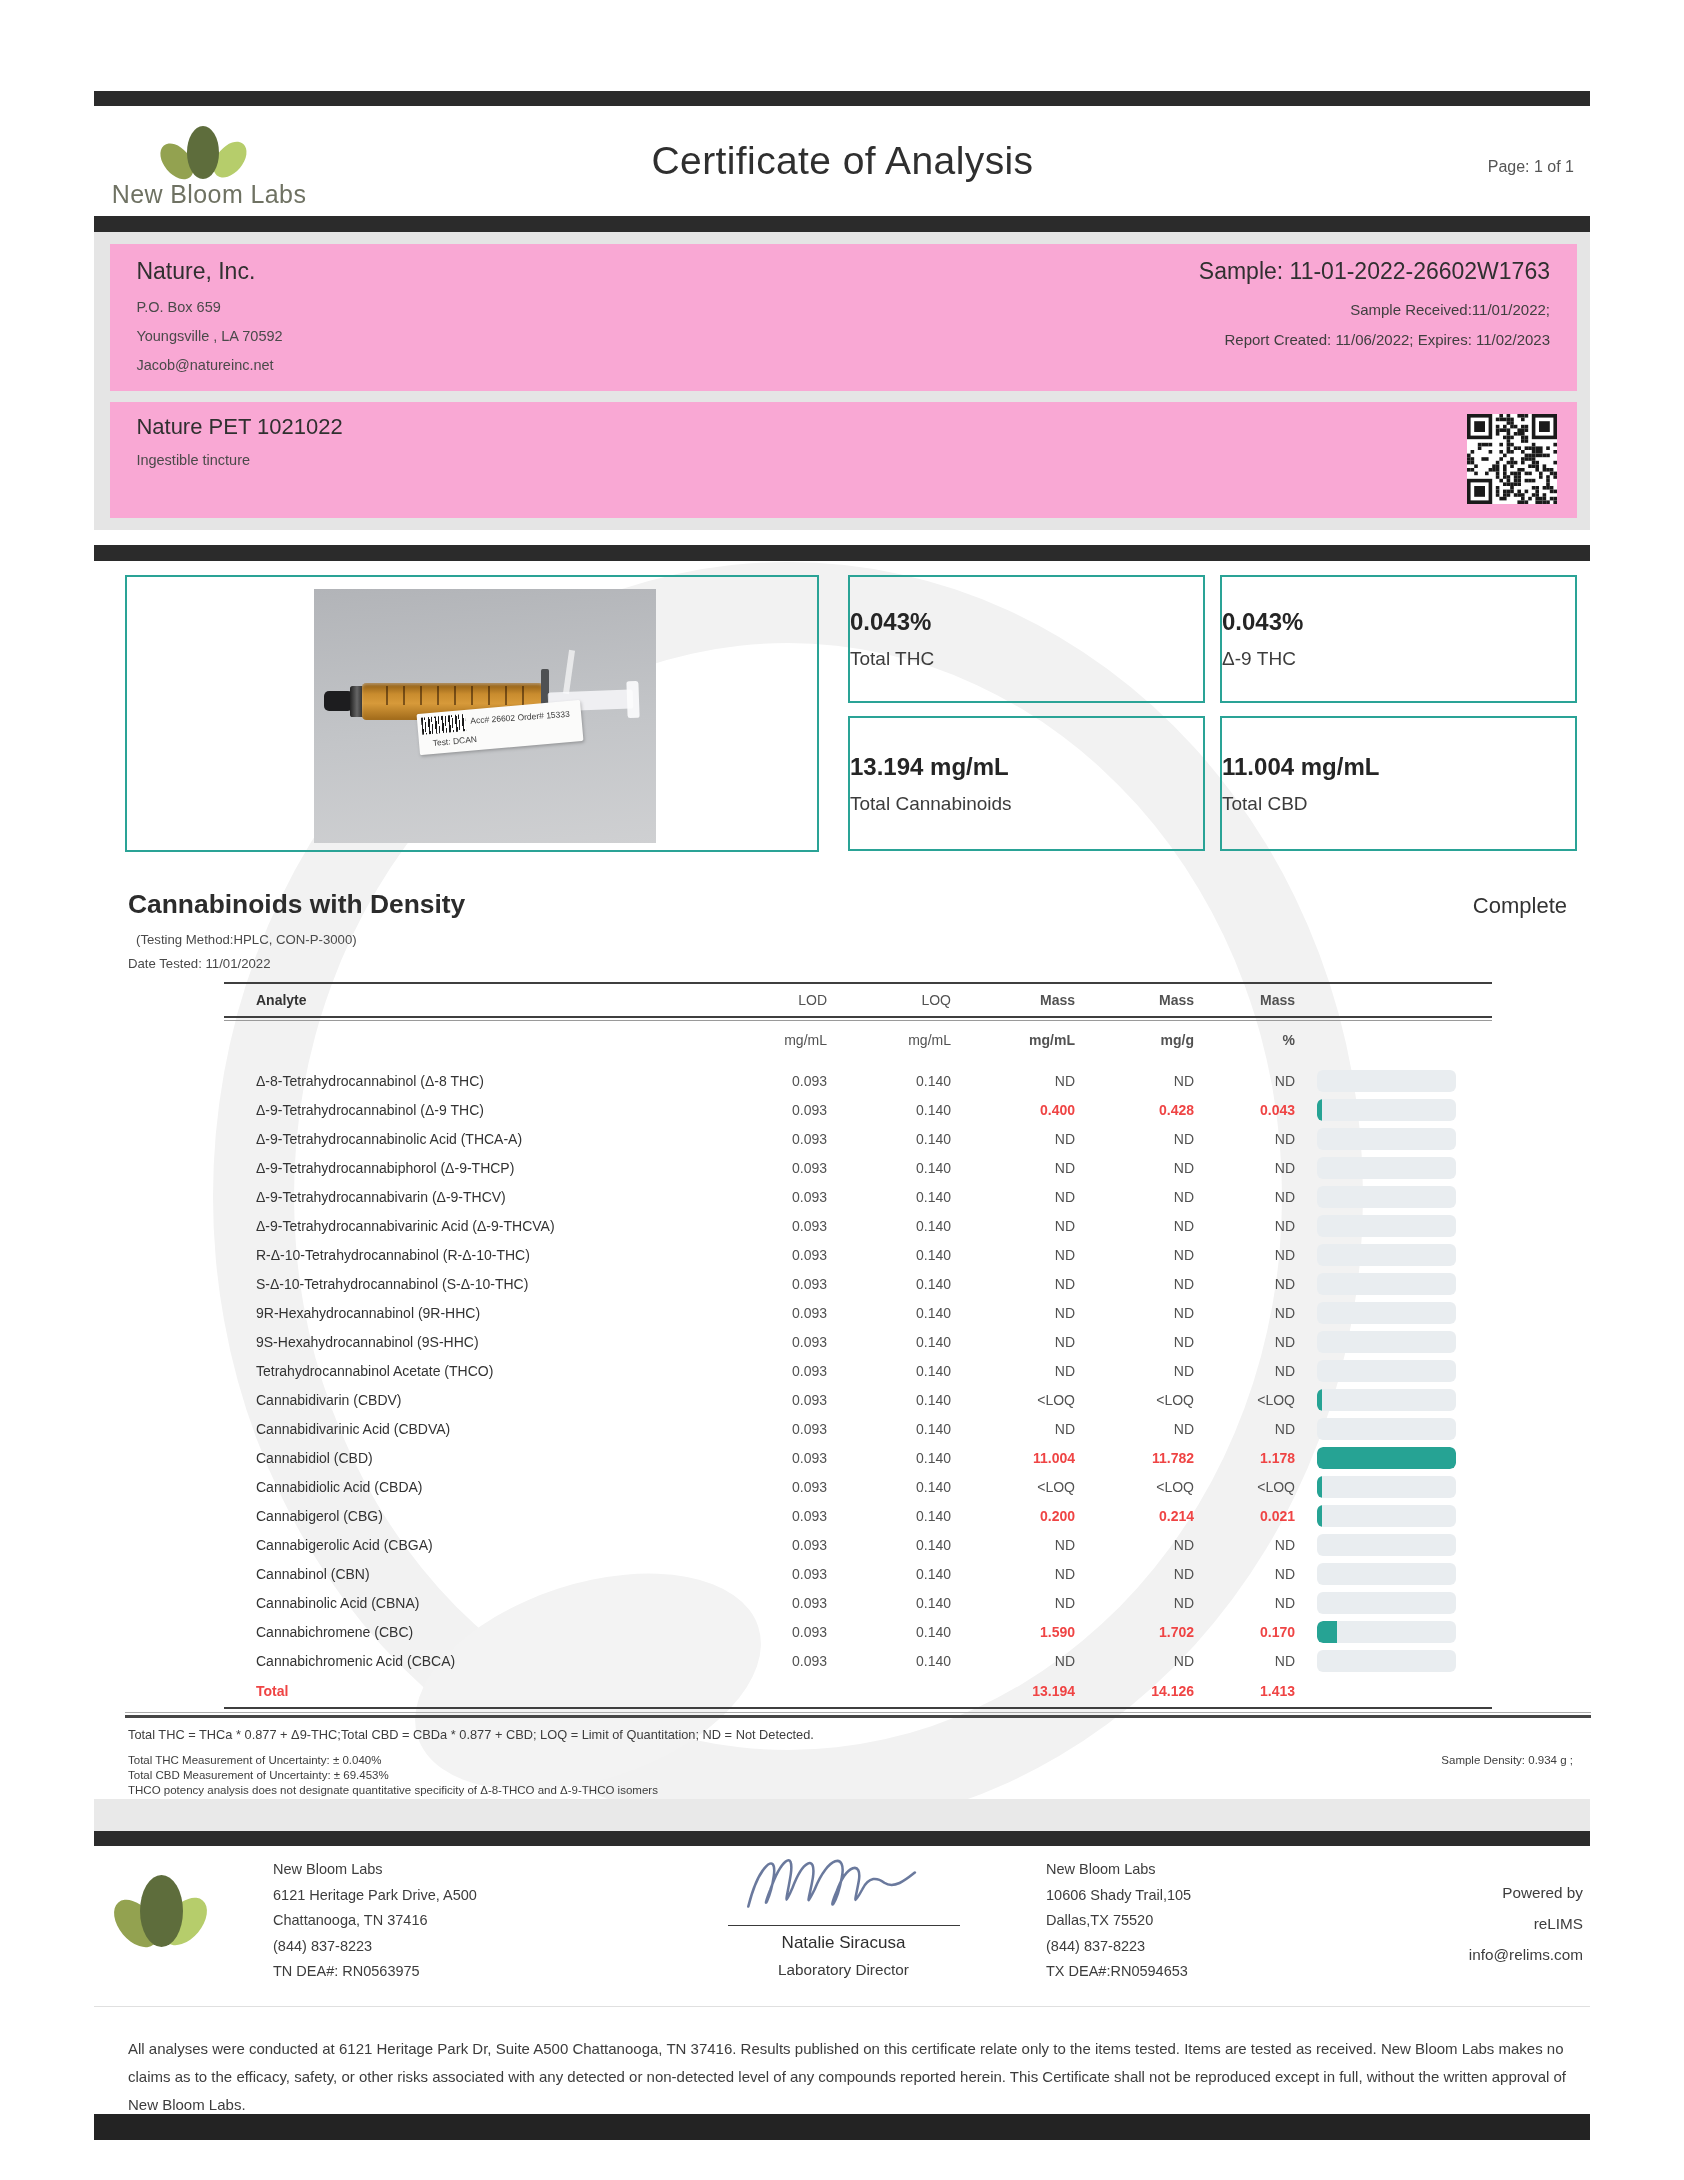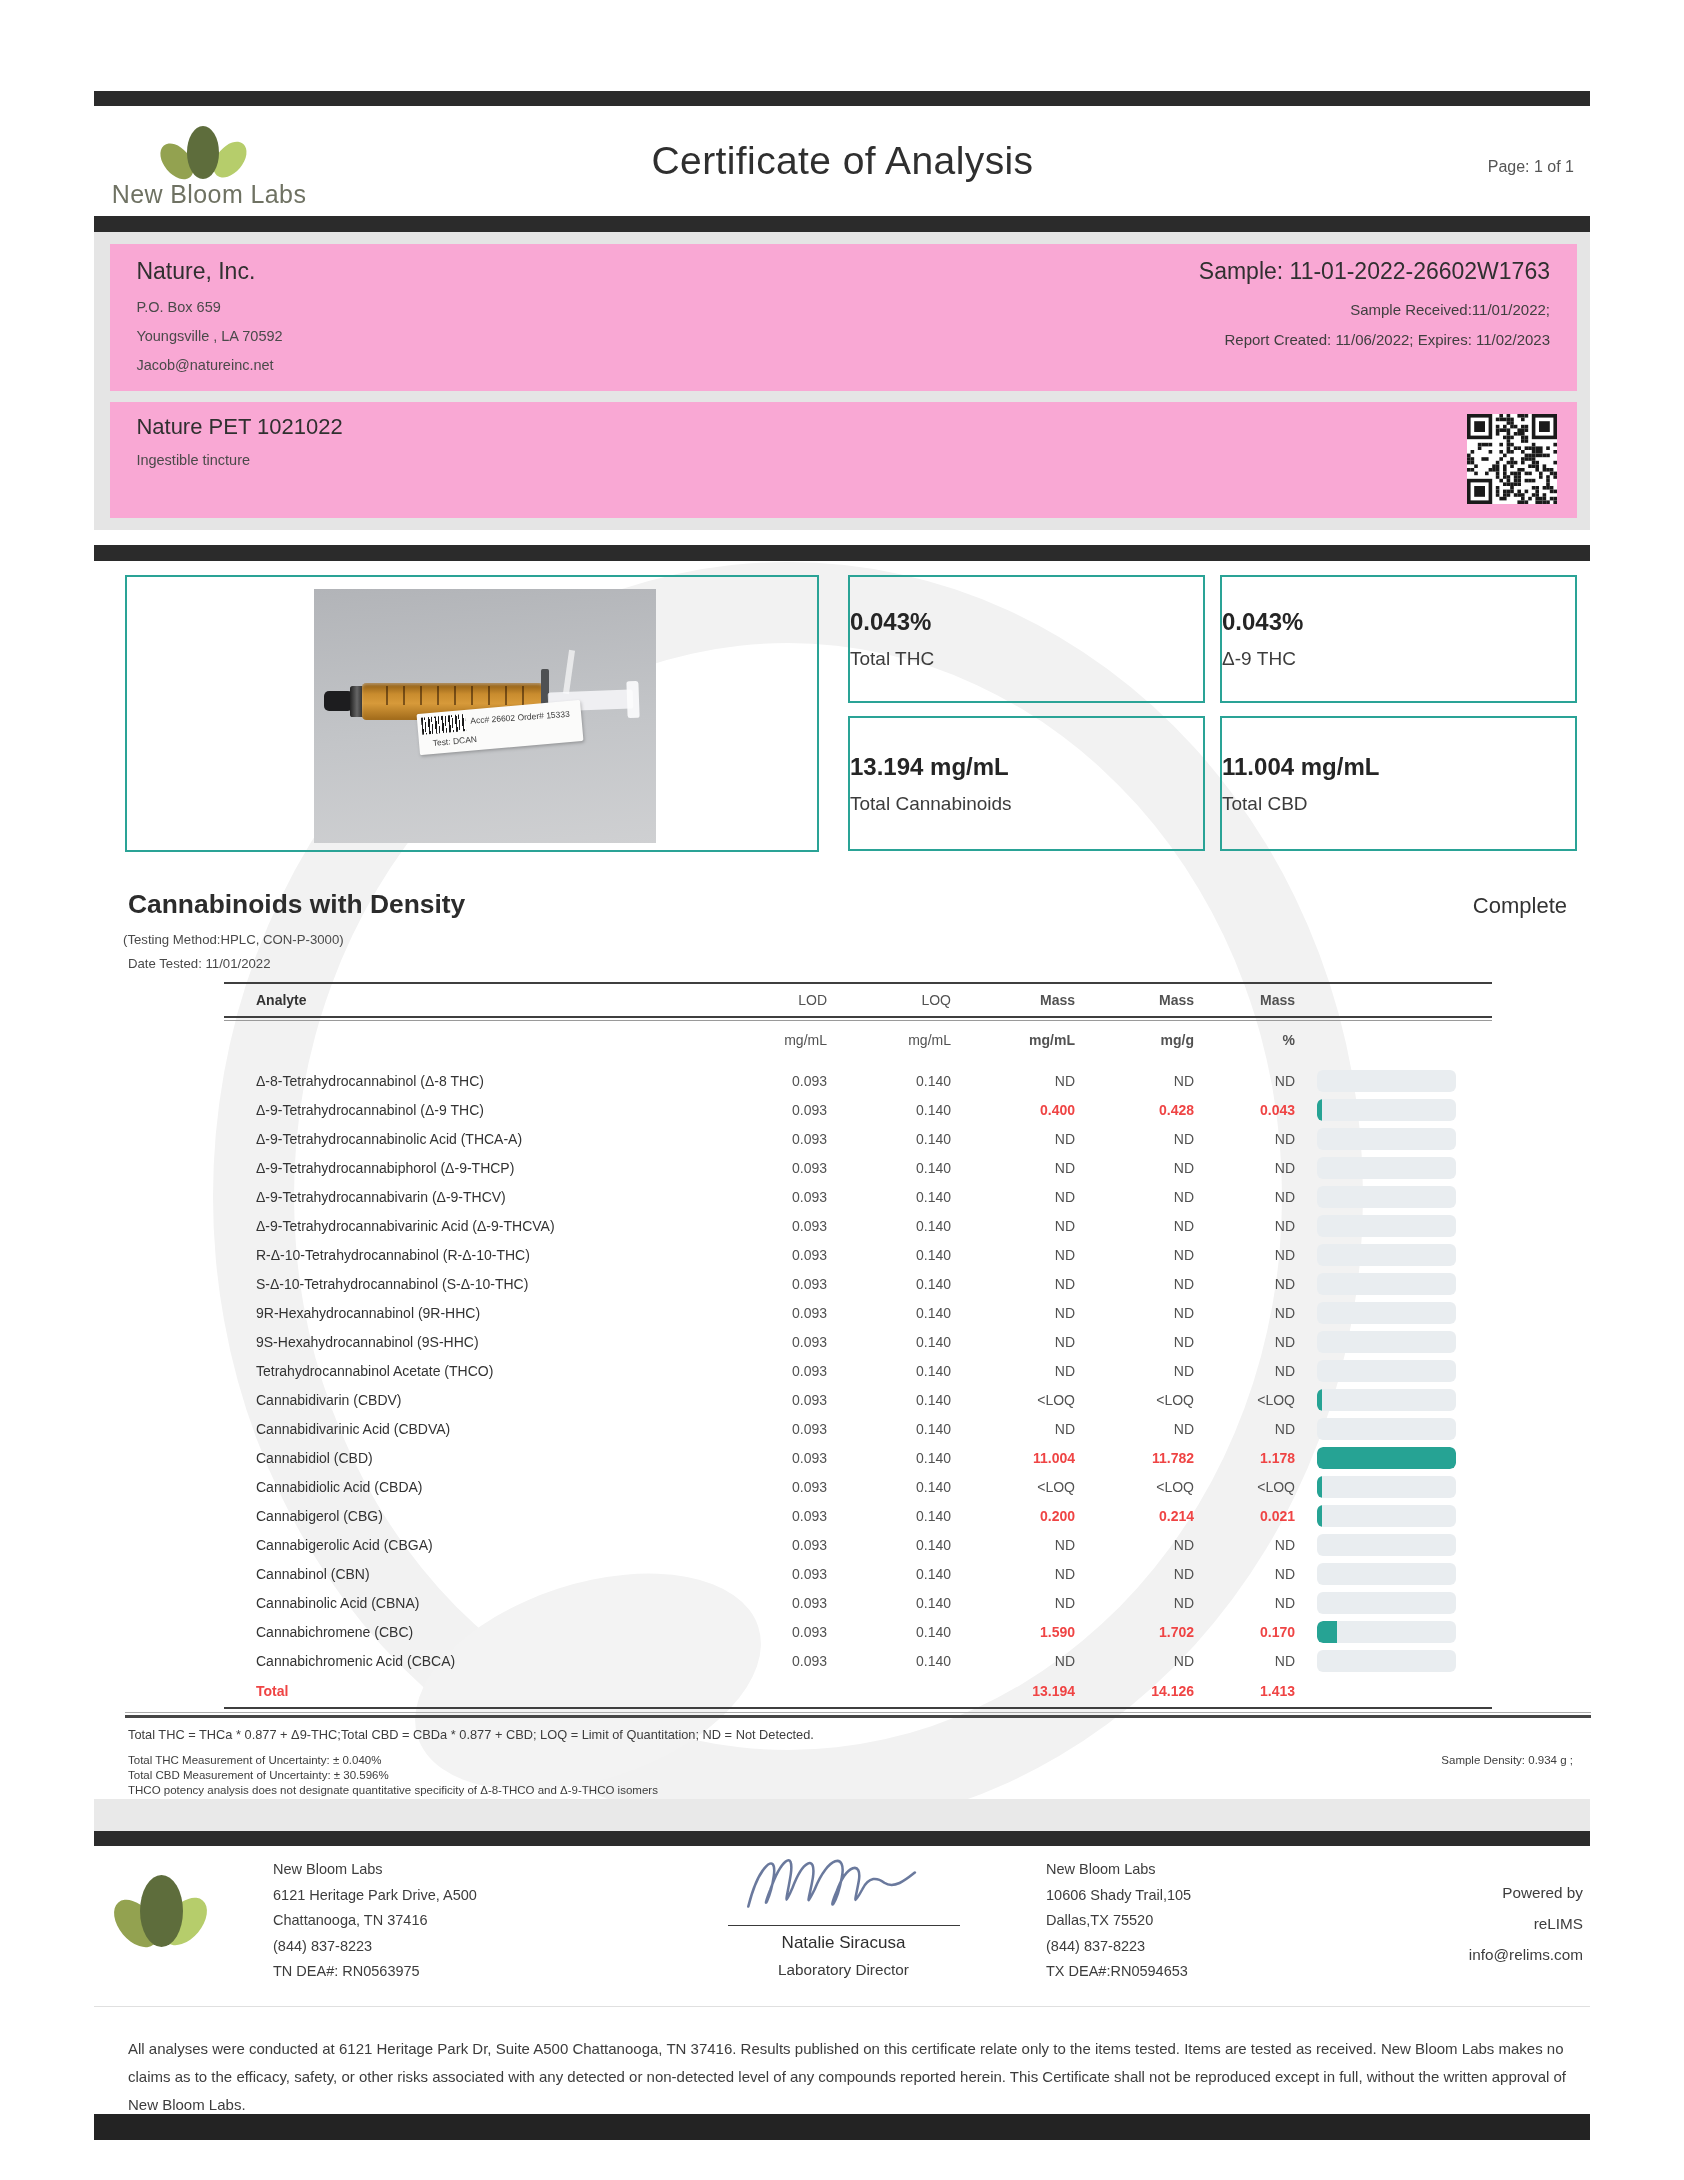--- a/index.html
+++ b/index.html
@@ -362,21 +362,21 @@
     <div class="resval">13.194 mg/mL</div>
     <div class="reslabel">Total Cannabinoids</div>
   </div>
   <div class="tealbox resbox" style="left:1220px;top:716px;width:353px;height:131px;">
     <div class="resval">11.004 mg/mL</div>
     <div class="reslabel">Total CBD</div>
   </div>
 
   <div class="abs secttitle z2" style="left:128px;top:889px;">Cannabinoids with Density</div>
   <div class="abs sectstatus z2" style="right:118px;top:893px;">Complete</div>
-  <div class="abs sectsub z2" style="left:123px;top:932px;">(Testing Method:HPLC, CON-P-3000)</div>
+  <div class="abs sectsub z2" style="left:136px;top:932px;">(Testing Method:HPLC, CON-P-3000)</div>
   <div class="abs sectsub z2" style="left:128px;top:956px;">Date Tested: 11/01/2022</div>
 
   <div class="tbl">
     <div class="trow thead">
       <div class="c a hd">Analyte</div>
       <div class="c n gray">LOD</div>
       <div class="c n gray">LOQ</div>
       <div class="c n hd">Mass</div>
       <div class="c n hd">Mass</div>
       <div class="c n hd">Mass</div>
@@ -696,21 +696,21 @@
       <div class="c n b">14.126</div>
       <div class="c n b">1.413</div>
       <div class="c"></div>
     </div>
   </div>
 
   <div class="closeline" style="top:1712px;"></div>
   <div class="abs notes z2" style="left:128px;top:1727px;">Total THC = THCa * 0.877 + Δ9-THC;Total CBD = CBDa * 0.877 + CBD; LOQ = Limit of Quantitation; ND = Not Detected.</div>
   <div class="abs unotes z2" style="left:128px;top:1753px;">
     <div>Total THC Measurement of Uncertainty: ± 0.040%</div>
-    <div>Total CBD Measurement of Uncertainty: ± 30.596%</div>
+    <div>Total CBD Measurement of Uncertainty: ± 69.453%</div>
     <div>THCO potency analysis does not designate quantitative specificity of Δ-8-THCO and Δ-9-THCO isomers</div>
   </div>
   <div class="abs unotes z2" style="right:112px;top:1753px;">Sample Density: 0.934 g ;</div>
 
   <div class="abs" style="left:94px;top:1799px;width:1496px;height:32px;background:#e9e9e9;"></div>
   <div class="bar" style="top:1831px;height:15.3px;"></div>
 
   <div class="abs" style="left:119px;top:1872px;width:102px;height:102px;">
     <span class="petal" style="left:0px;top:24px;width:34px;height:55px;background:#93a250;transform:rotate(-40deg);"></span>
     <span class="petal" style="left:49px;top:22px;width:34px;height:55px;background:#b6cd6b;transform:rotate(40deg);"></span>

